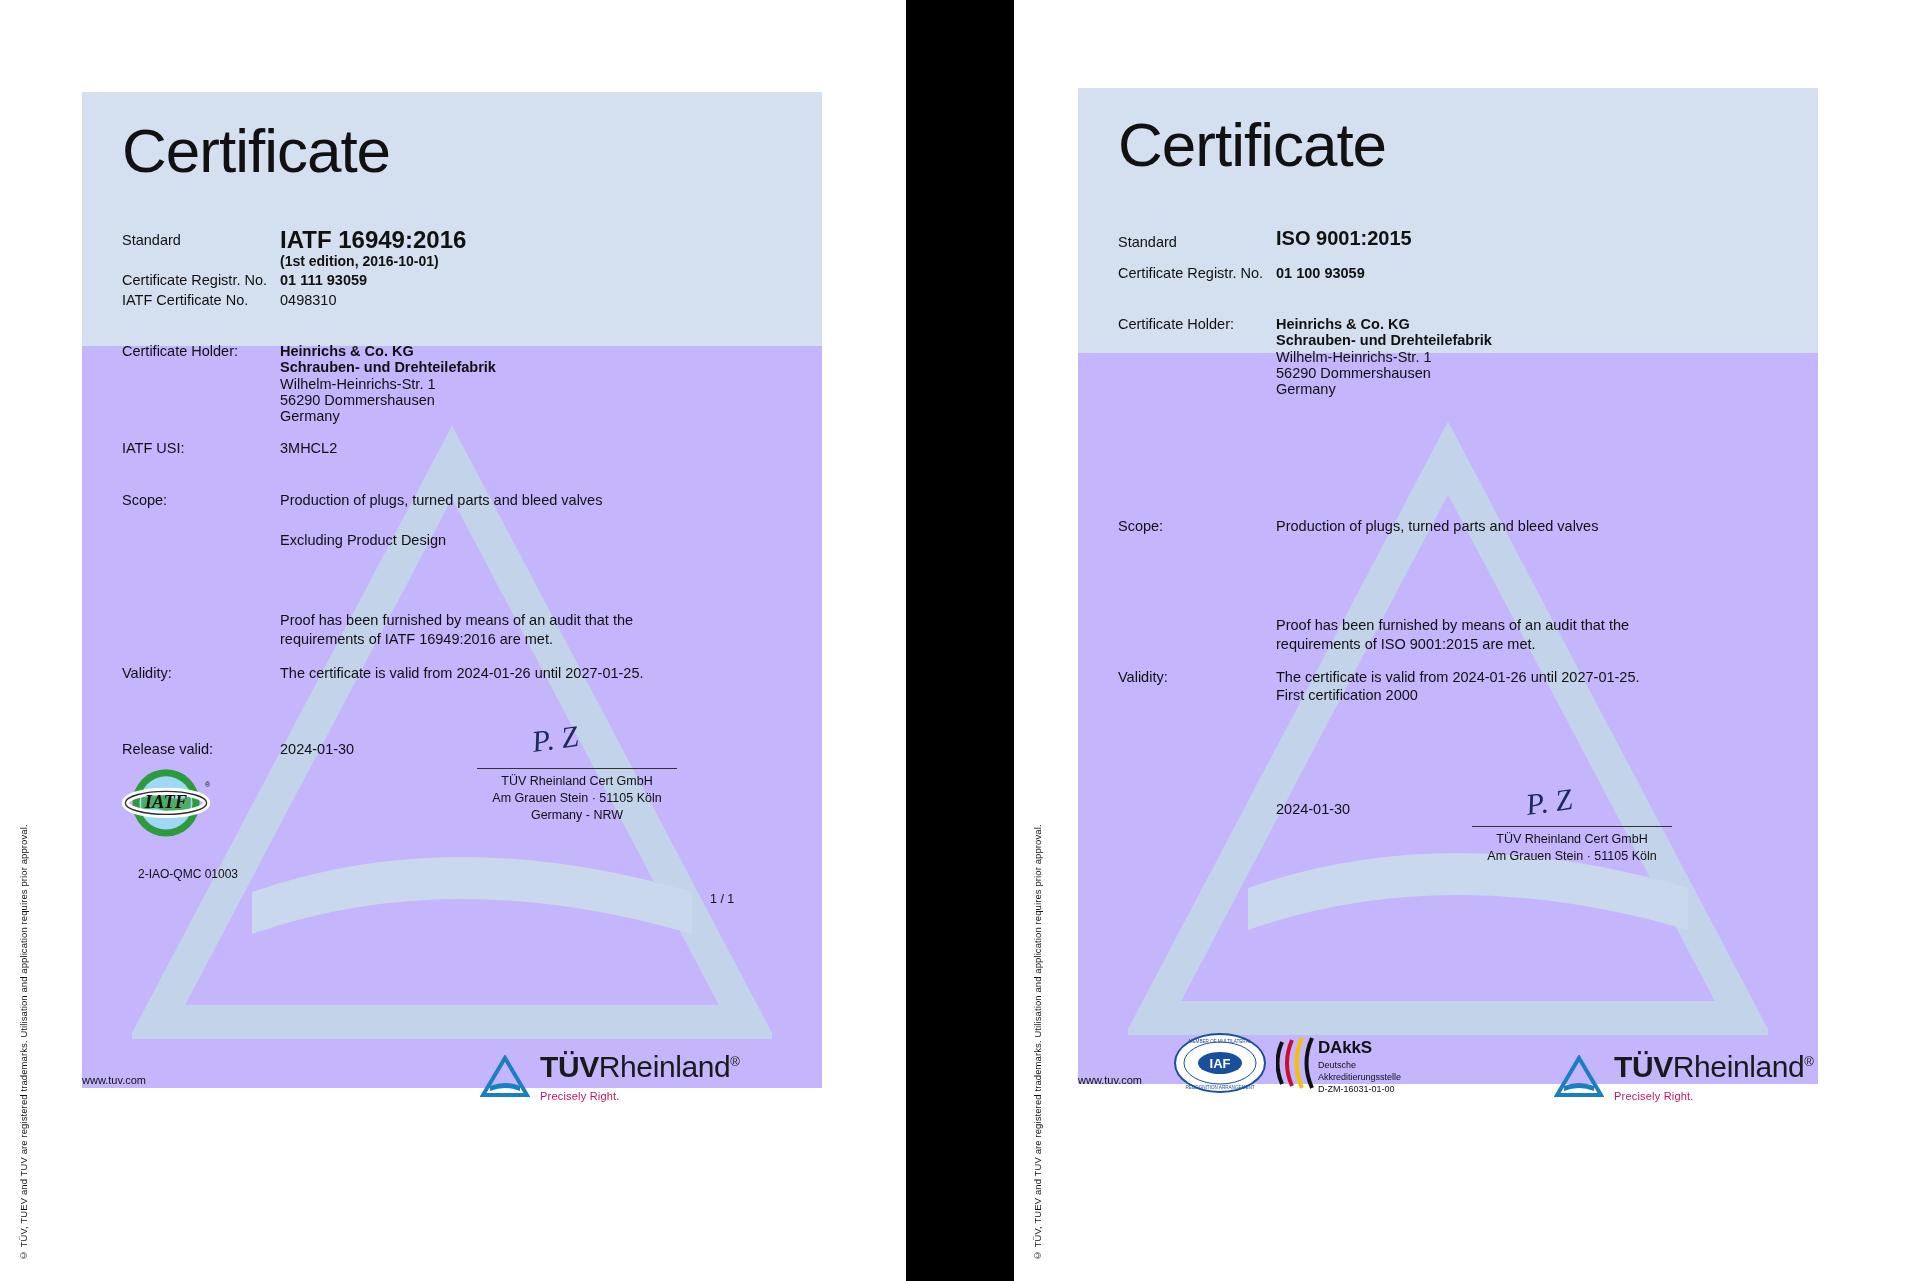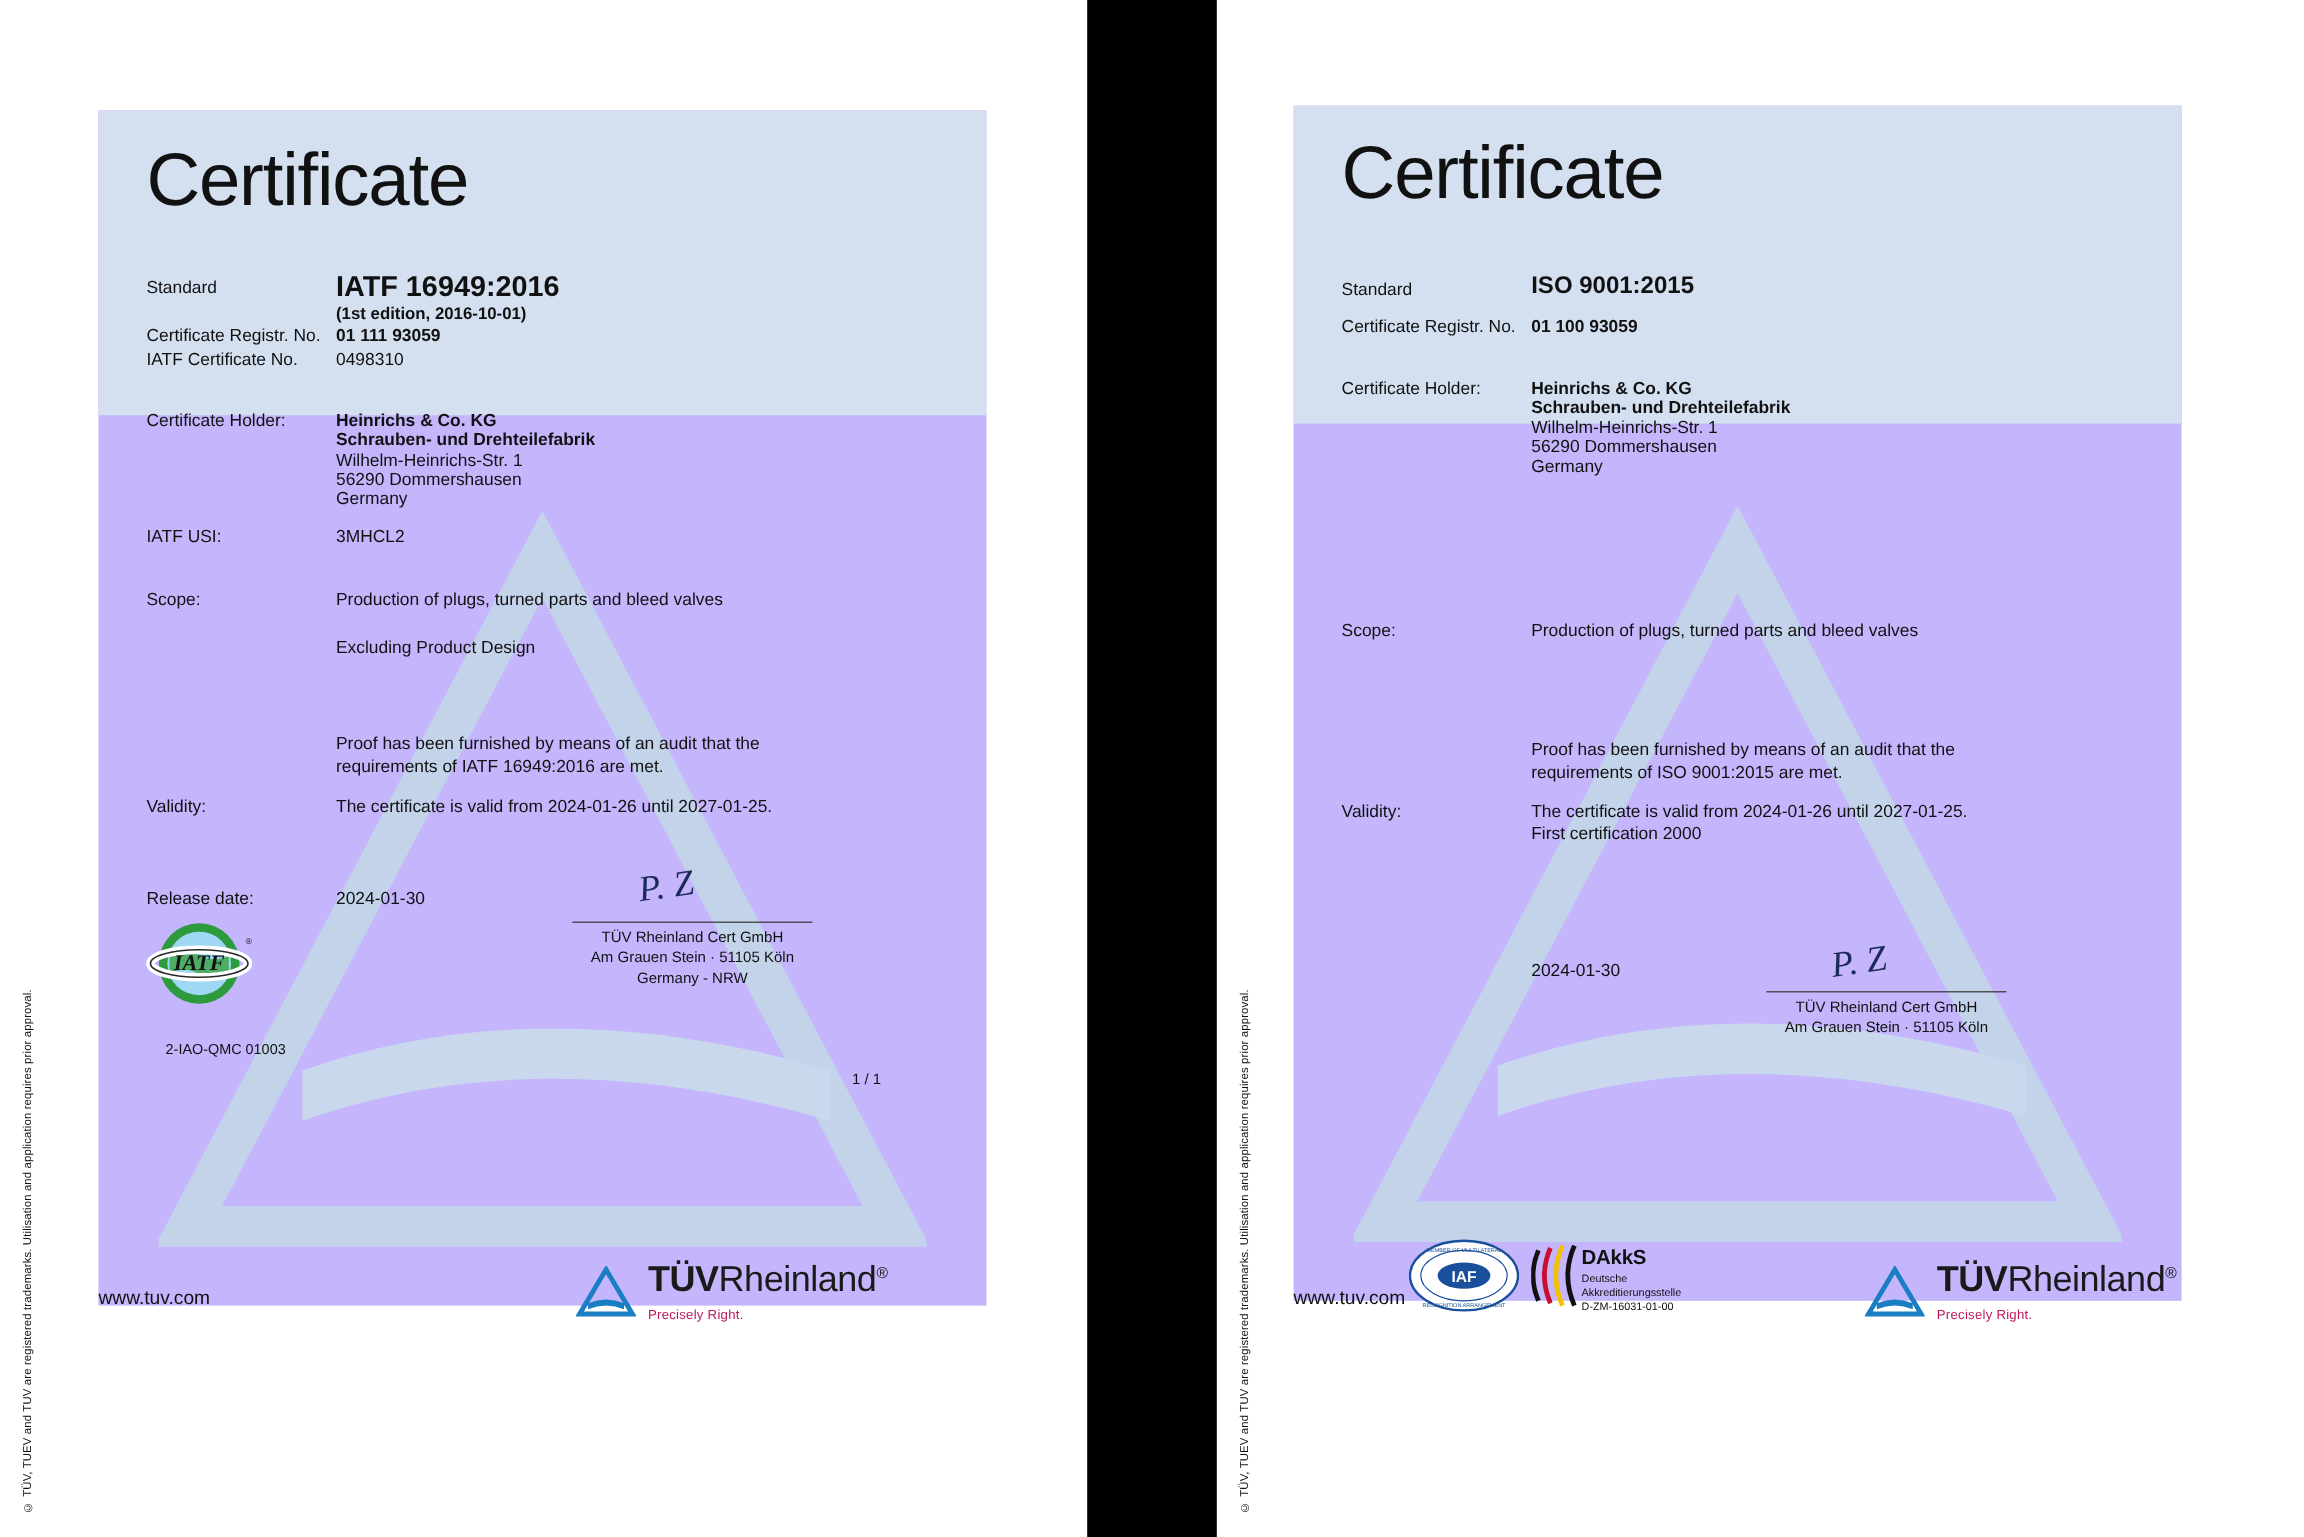--- a/index.html
+++ b/index.html
@@ -120,21 +120,21 @@
   }
   .pageno {
     position: absolute;
     font-size: 12.5px;
     color: #111;
   }
 
   
   .footer-url {
     position: absolute;
-    font-size: 16px;
+    font-size: 11px;
     color: #111;
   }
   .tuv-logo {
     position: absolute;
     display: flex;
     align-items: center;
     gap: 10px;
   }
   .tuv-word {
     font-size: 30px;
@@ -215,21 +215,21 @@
         <div class="lbl" style="left:40px; top:400px;">Scope:</div>
         <div class="val" style="left:198px; top:400px;">Production of plugs, turned parts and bleed valves</div>
         <div class="val" style="left:198px; top:440px;">Excluding Product Design</div>
 
         <div class="val" style="left:198px; top:520px;">Proof has been furnished by means of an audit that the</div>
         <div class="val" style="left:198px; top:539px;">requirements of IATF 16949:2016 are met.</div>
 
         <div class="lbl" style="left:40px; top:573px;">Validity:</div>
         <div class="val" style="left:198px; top:573px;">The certificate is valid from 2024-01-26 until 2027-01-25.</div>
 
-        <div class="lbl" style="left:40px; top:649px;">Release date:</div>
+        <div class="lbl" style="left:40px; top:649px;">Release valid:</div>
         <div class="val" style="left:198px; top:649px;">2024-01-30</div>
 
         <div class="sig-mark" style="left:450px; top:630px;">P. Z</div>
         <div class="sig-line" style="left:395px; top:676px; width:200px;"></div>
         <div class="sig-text" style="left:395px; top:681px; width:200px;">TÜV Rheinland Cert GmbH</div>
         <div class="sig-text" style="left:395px; top:698px; width:200px;">Am Grauen Stein · 51105 Köln</div>
         <div class="sig-text" style="left:395px; top:715px; width:200px;">Germany - NRW</div>
 
         <svg class="iatf-logo" style="left:30px; top:672px;" viewBox="0 0 120 86">
           <circle cx="60" cy="44" r="38" fill="#2e9a3e"></circle>

